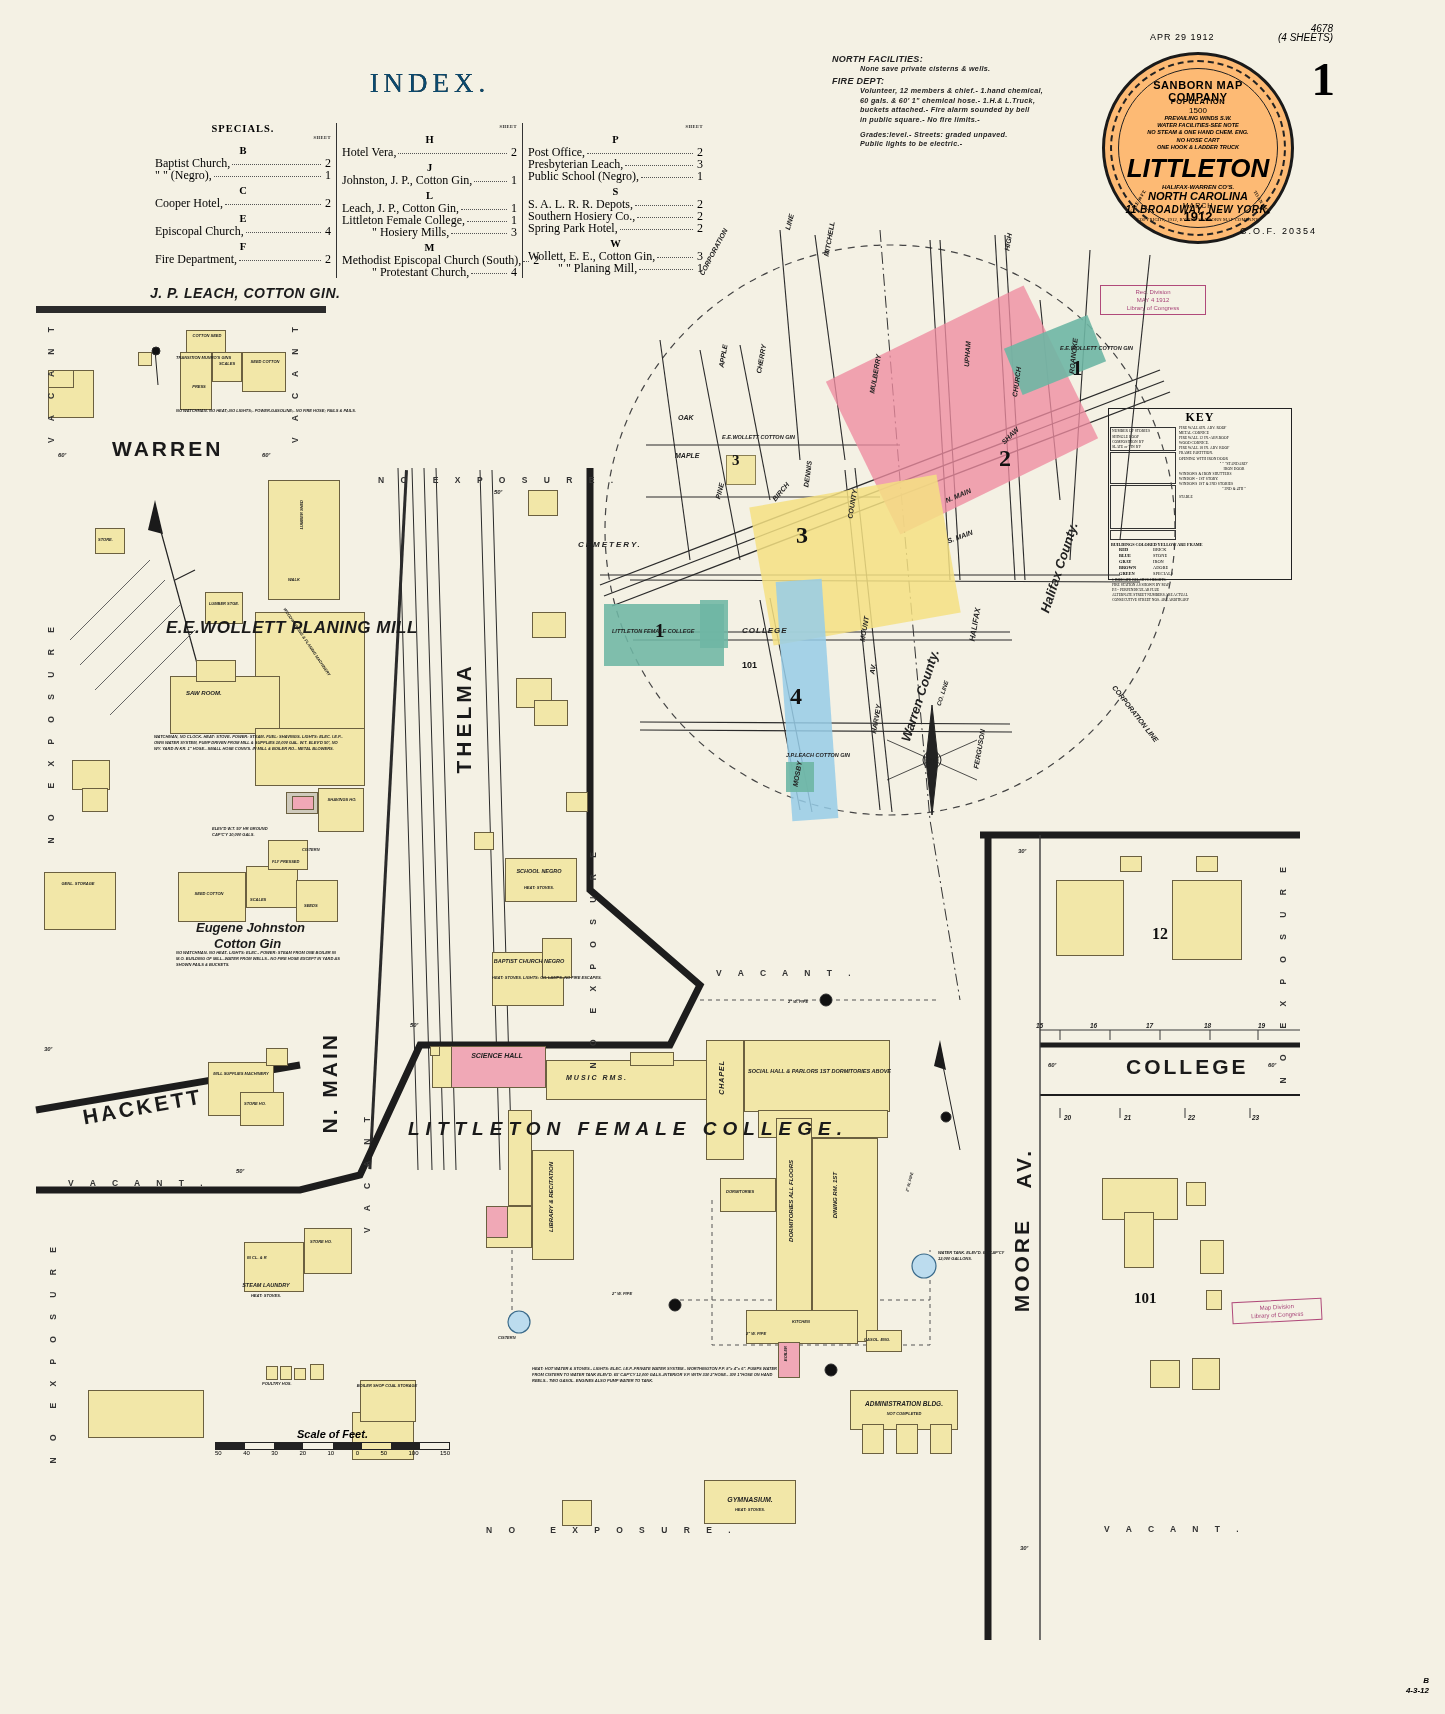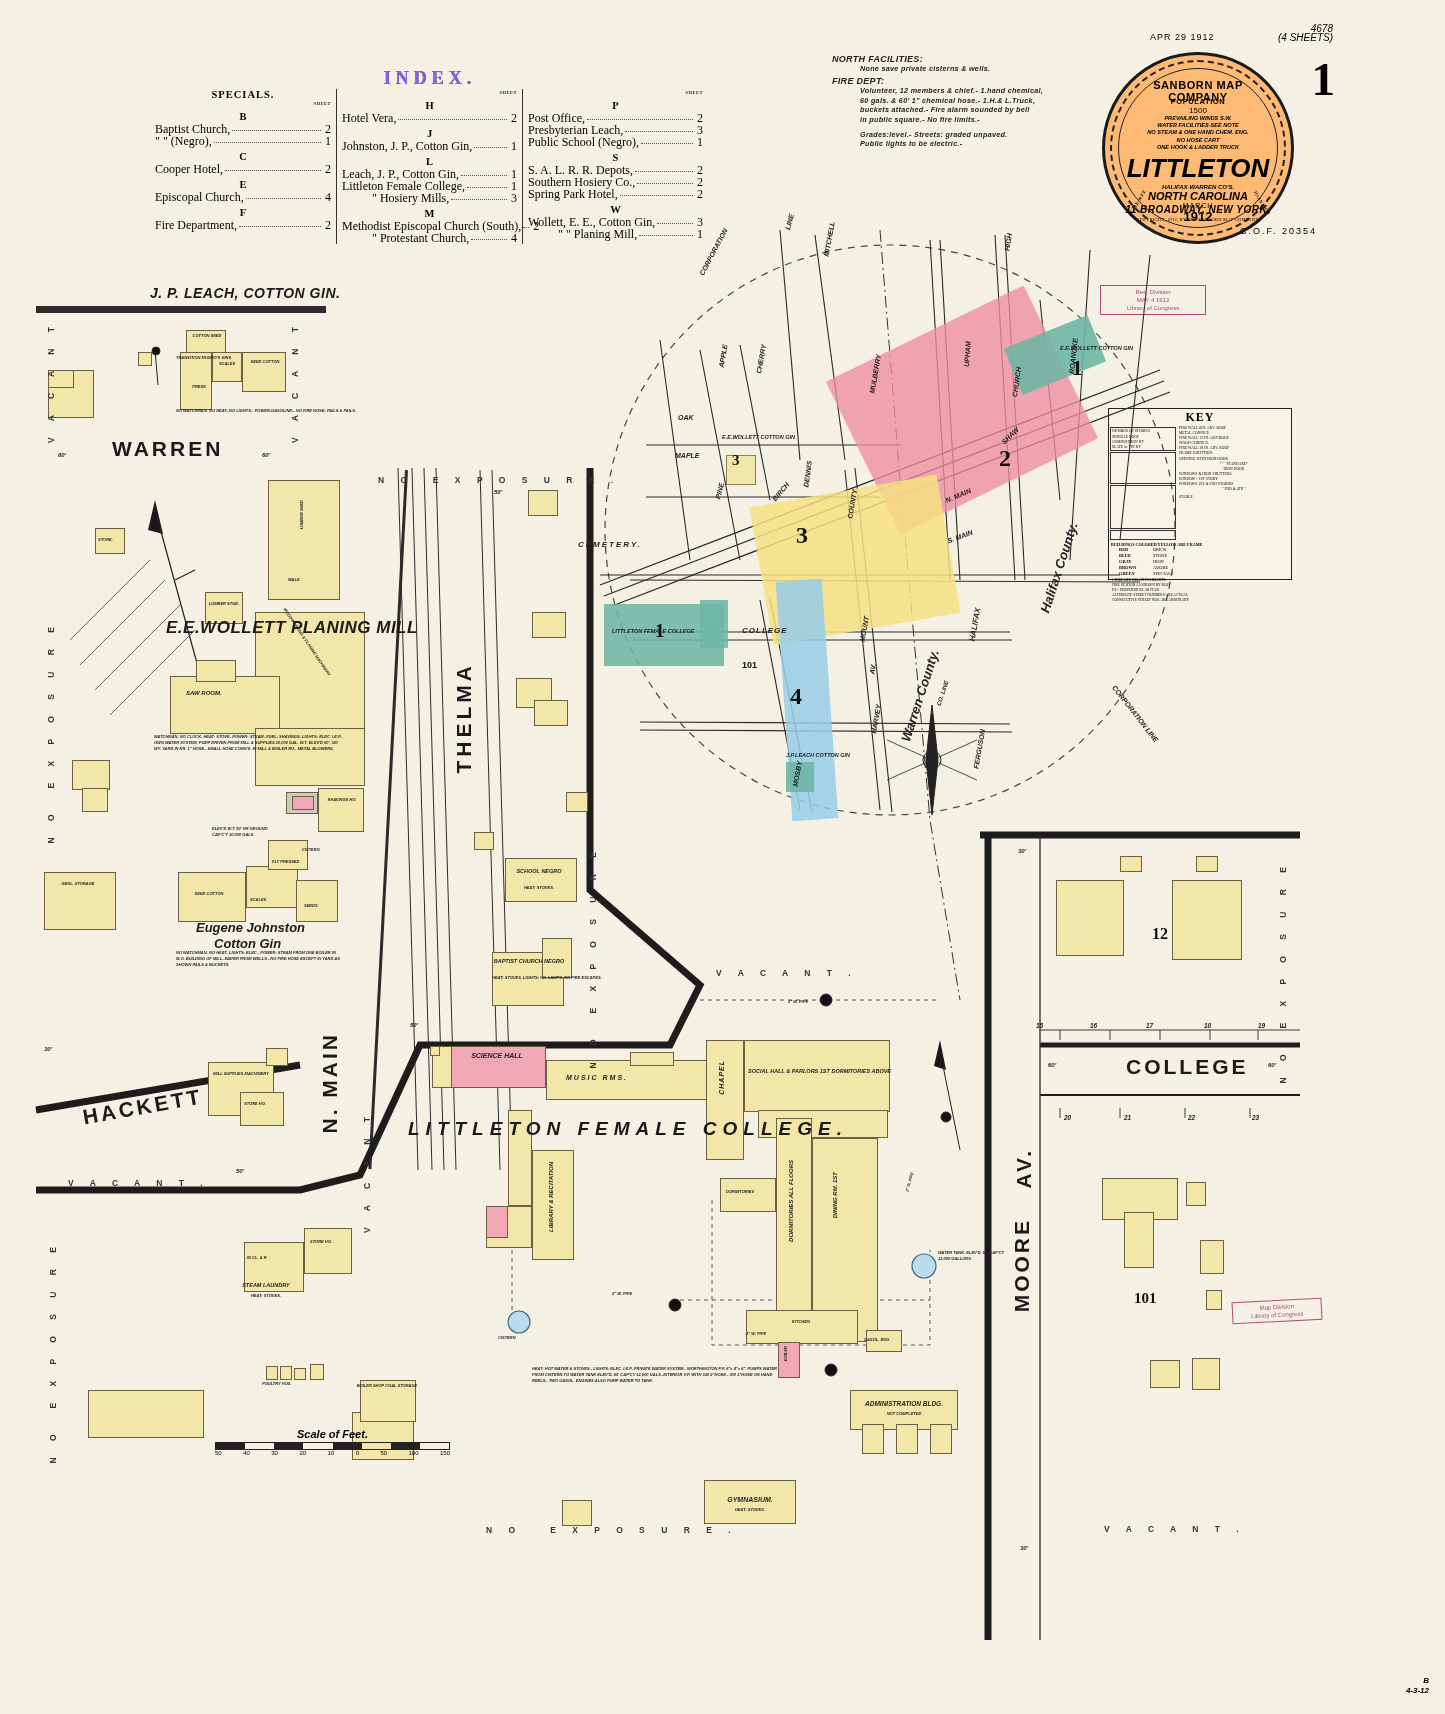--- a/index.html
+++ b/index.html
@@ -15,26 +15,26 @@
   
   .abs{position:absolute;}
   .script{font-family:"Liberation Sans",sans-serif;font-style:italic;font-weight:bold;letter-spacing:.3px;}
   .tiny{font-size:5px;line-height:1.15;}
   .xtiny{font-size:4px;line-height:1.1;}
   .ctr{text-align:center;}
 
   
   #index-block{left:150px;top:68px;width:560px;}
   .index-title{
-    font-family:"Liberation Serif",serif;font-weight:bold;
-    font-size:18px;letter-spacing:5px;text-align:center;
-    color:#8b5cf6;
+    font-family:"Liberation Serif",serif;font-weight:normal;
+    font-size:27px;letter-spacing:5px;text-align:center;
+    color:#0c4a6e;
     text-shadow:0 0 0 #000;
   }
-  .index-cols{display:flex;margin-top:0;position:relative;}
+  .index-cols{display:flex;margin-top:24px;position:relative;}
   .index-col{width:186px;padding:0 5px;box-sizing:border-box;position:relative;}
   .index-col + .index-col{border-left:1px solid #333;}
   .colhead{font-size:10.5px;font-weight:bold;text-align:center;letter-spacing:1px;margin-bottom:1px;}
   .sheetlab{font-size:4.5px;letter-spacing:.5px;text-align:right;font-weight:bold;color:#222;height:6px;}
   .grp{font-size:10.5px;font-weight:bold;text-align:center;margin:4px 0 1px 0;}
   .ent{display:flex;align-items:flex-start;font-size:12px;line-height:12px;white-space:nowrap;}
   .ent .nm{flex:0 0 auto;}
   .ent .dots{flex:1 1 auto;border-bottom:1px dotted #555;margin:0 2px 3px 2px;height:7px;min-width:6px;}
   .ent .sh{flex:0 0 auto;width:8px;text-align:right;}
   .ent.ind .nm{padding-left:30px;}

